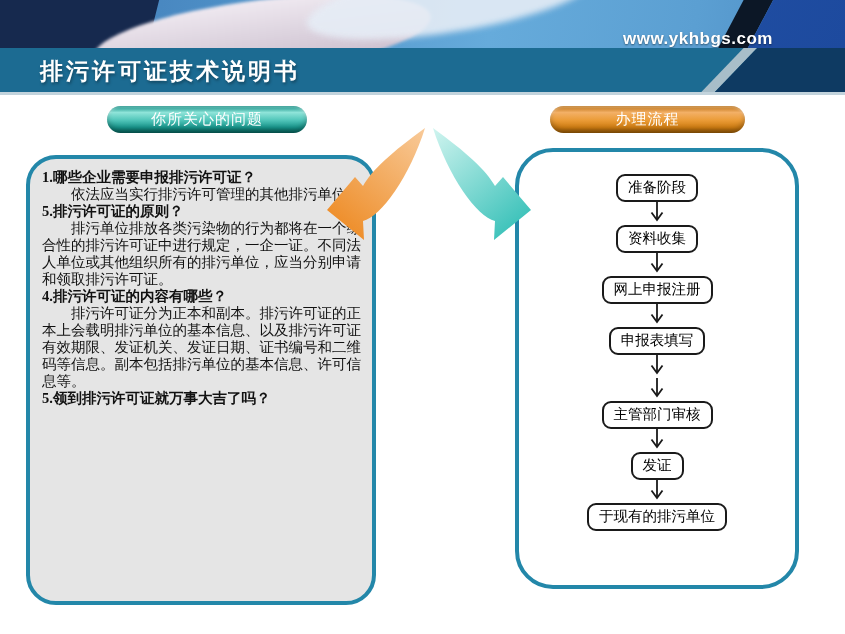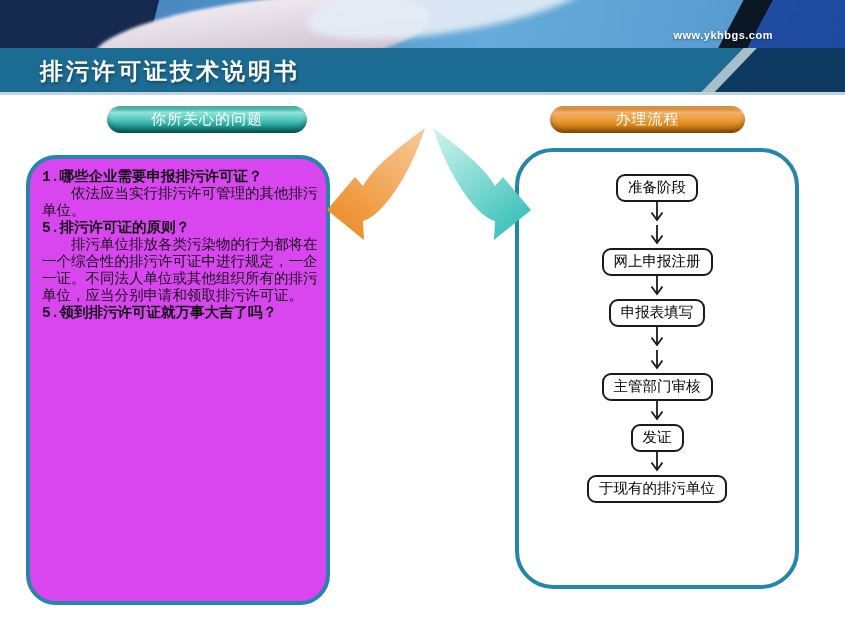--- a/index.html
+++ b/index.html
@@ -18,40 +18,40 @@
   .sil-arm{position:absolute;left:92px;top:0px;width:340px;height:74px;
     background:linear-gradient(180deg,#efe9f0,#c9bccb);border-radius:50%;
     transform:rotate(-7deg);filter:blur(1.5px);}
   .sil-cuff{position:absolute;left:305px;top:-30px;width:290px;height:62px;background:#e6edf6;
     border-radius:50%;transform:rotate(-9deg);filter:blur(3px);opacity:.9;}
   .laptop-edge{position:absolute;left:0;top:0;width:845px;height:48px;
     clip-path:polygon(88% 0,91.5% 0,88.5% 100%,85% 100%);background:#0c1726;}
   .laptop-screen{position:absolute;left:0;top:0;width:845px;height:48px;
     clip-path:polygon(91.5% 0,100% 0,100% 100%,88.5% 100%);background:linear-gradient(120deg,#2a5cb4,#1d4a9e);}
   .url-text{position:absolute;top:29px;right:72px;color:#ffffff;
-    font-family:"Liberation Sans","DejaVu Sans",sans-serif;font-weight:bold;font-size:11px;
+    font-family:"Liberation Sans","DejaVu Sans",sans-serif;font-weight:bold;font-size:17px;
     text-shadow:0 1px 2px rgba(0,0,0,.45);letter-spacing:.5px;}
   
   .title-band{position:absolute;left:0;top:48px;width:845px;height:44px;background:#1c6b92;overflow:hidden;text-align:right;}
   .band-strip{position:absolute;inset:0;clip-path:polygon(88% 0,89.6% 0,84.6% 100%,83% 100%);background:#a8bec9;}
   .band-navy{position:absolute;inset:0;clip-path:polygon(89.6% 0,100% 0,100% 100%,84.6% 100%);background:#0e3a62;}
   .slide-title{position:absolute;left:40px;top:8px;color:#ffffff;font-size:23px;font-weight:bold;
     letter-spacing:3px;text-shadow:1px 2px 3px rgba(0,0,0,.35);}
   .band-line{position:absolute;left:0;top:92px;width:845px;height:3px;background:#c2d3dc;}
   
   .pill{position:absolute;top:106px;height:27px;border-radius:14px;display:flex;align-items:center;
     justify-content:center;color:#fff;font-size:15px;letter-spacing:1px;
     box-shadow:inset 0 -4px 5px rgba(0,0,0,.25), inset 0 2px 2px rgba(255,255,255,.25);}
   .pill-teal{left:107px;width:200px;
     background:linear-gradient(180deg,#0b8a80 0%,#8fe4d9 24%,#52c6ba 52%,#17948a 80%,#07645d 100%);}
   .pill-orange{left:550px;width:195px;
     background:linear-gradient(180deg,#b96d10 0%,#f3b066 24%,#eb9c38 52%,#cf7d12 80%,#9c5c06 100%);}
   
-  .qa-panel{position:absolute;left:26px;top:155px;width:304px;height:450px;box-sizing:border-box;
-    border:4px solid #2387a9;border-radius:30px;background:#d946ef;padding:10px 8px 0 12px;font-family:Liberation Mono, monospace;}
+  .qa-panel{position:absolute;left:26px;top:155px;width:350px;height:450px;box-sizing:border-box;
+    border:4px solid #2387a9;border-radius:30px;background:#e5e5e5;padding:10px 8px 0 12px;}
   .qa-q{font-weight:bold;font-size:14.5px;line-height:17px;}
   .qa-a{font-size:14.5px;line-height:17px;text-indent:2em;}
   
   .flow-panel{position:absolute;left:515px;top:148px;width:284px;height:441px;box-sizing:border-box;
     border:4px solid #2387a9;border-radius:38px;background:#fff;
     display:flex;flex-direction:column;align-items:center;padding-top:22px;}
   .flow-box{border:2px solid #1a1a1a;border-radius:9px;background:#fff;font-size:14.5px;
     line-height:1.24;padding:3px 10px;text-align:center;white-space:pre-line;color:#000;}
   .flow-conn{height:23px;display:flex;align-items:center;justify-content:center;}
   
@@ -86,34 +86,39 @@
     <div id="qa-list">
         <div class="qa-item">
           <div class="qa-q">1.哪些企业需要申报排污许可证？</div>
           <div class="qa-a">依法应当实行排污许可管理的其他排污单位。</div>
         </div>
         <div class="qa-item">
           <div class="qa-q">5.排污许可证的原则？</div>
           <div class="qa-a">排污单位排放各类污染物的行为都将在一个综合性的排污许可证中进行规定，一企一证。不同法人单位或其他组织所有的排污单位，应当分别申请和领取排污许可证。</div>
         </div>
         <div class="qa-item">
+          <div class="qa-q">4.排污许可证的内容有哪些？</div>
+          <div class="qa-a">排污许可证分为正本和副本。排污许可证的正本上会载明排污单位的基本信息、以及排污许可证有效期限、发证机关、发证日期、证书编号和二维码等信息。副本包括排污单位的基本信息、许可信息等。</div>
+        </div>
+        <div class="qa-item">
           <div class="qa-q">5.领到排污许可证就万事大吉了吗？</div>
         </div>
       </div>
   </div>
 
   <div class="flow-panel">
     <div id="flow-list" style="display:flex;flex-direction:column;align-items:center;">
         <div class="flow-box">准备阶段</div>
         <div class="flow-conn">
           <svg width="16" height="23" viewBox="0 0 16 23">
             <line x1="8" y1="0" x2="8" y2="17" stroke="#1a1a1a" stroke-width="1.8"></line>
             <polyline points="2.5,10.5 8,18 13.5,10.5" fill="none" stroke="#1a1a1a" stroke-width="1.8"></polyline>
           </svg>
         </div>
+        <div class="flow-box">资料收集</div>
         <div class="flow-conn">
           <svg width="16" height="23" viewBox="0 0 16 23">
             <line x1="8" y1="0" x2="8" y2="17" stroke="#1a1a1a" stroke-width="1.8"></line>
             <polyline points="2.5,10.5 8,18 13.5,10.5" fill="none" stroke="#1a1a1a" stroke-width="1.8"></polyline>
           </svg>
         </div>
         <div class="flow-box">网上申报注册</div>
         <div class="flow-conn">
           <svg width="16" height="23" viewBox="0 0 16 23">
             <line x1="8" y1="0" x2="8" y2="17" stroke="#1a1a1a" stroke-width="1.8"></line>

